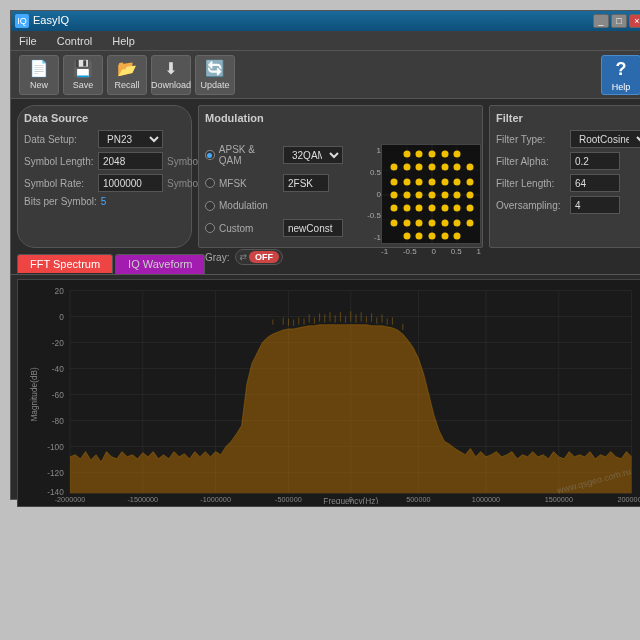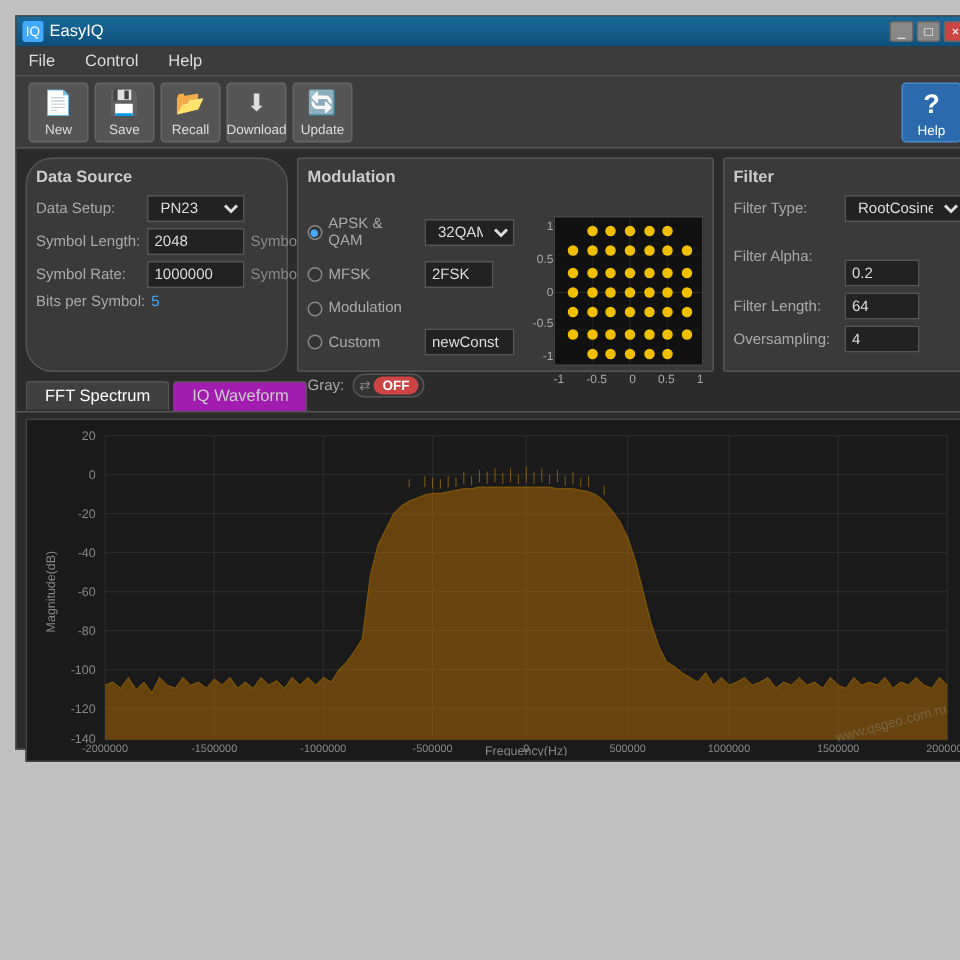--- a/index.html
+++ b/index.html
@@ -23,21 +23,21 @@
     .title-bar {
       background: linear-gradient(to bottom, #1a6a9a, #0d4f7a);
       height: 20px;
       display: flex;
       align-items: center;
       justify-content: space-between;
       padding: 0 4px;
       color: white;
       font-size: 11px;
     }
-    .title-bar-left { display: flex; align-items: center; gap: 4px; }
+    .title-bar-left { display: flex; gap: 4px; }
     .title-bar-icon { width: 14px; height: 14px; background: #4af; border-radius: 2px; font-size: 9px; display: flex; align-items: center; justify-content: center; color: white; }
     .title-bar-buttons { display: flex; gap: 2px; }
     .tb-btn {
       width: 16px; height: 14px; background: #888; border: 1px solid #666;
       color: white; font-size: 9px; display: flex; align-items: center;
       justify-content: center; cursor: pointer; border-radius: 2px;
     }
     .tb-btn.close { background: #c44; }
     .menu-bar {
       background: #3c3c3c;
@@ -120,21 +120,21 @@
       padding: 1px 4px;
     }
     .radio-dot {
       width: 10px; height: 10px; border-radius: 50%; border: 1px solid #888;
       background: #333; display: flex; align-items: center; justify-content: center;
     }
     .radio-dot.selected::after {
       content: ''; width: 5px; height: 5px; background: #4af;
       border-radius: 50%; display: block;
     }
-    .mod-inner { display: flex; gap: 8px; margin-top: 20px; }
+    .mod-inner { display: flex; gap: 20px; margin-top: 20px; }
     .toggle-btn {
       display: inline-flex; align-items: center; background: #c44;
       border-radius: 10px; padding: 1px 6px; color: white; font-size: 9px;
       cursor: pointer; font-weight: bold;
     }
     .gray-row { display: flex; align-items: center; gap: 6px; margin-top: 4px; }
     .tabs-row {
       display: flex;
       padding: 0 6px;
       gap: 0;
@@ -145,21 +145,21 @@
       background: #a21caf;
       border: 1px solid #555;
       border-bottom: none;
       color: #ccc;
       font-size: 11px;
       cursor: pointer;
       margin-right: 2px;
       border-radius: 3px 3px 0 0;
     }
     .tab.active {
-      background: #404040;
+      background: #ef4444;
       color: white;
       border-bottom: 1px solid #2b2b2b;
     }
     .chart-area {
       background: #1a1a1a;
       margin: 4px 6px;
       flex: 1;
       position: relative;
       border: 1px solid #444;
       min-height: 210px;
@@ -374,21 +374,21 @@
     <div class="panel filter-panel">
       <div class="panel-title">Filter</div>
       <div class="form-row">
         <span class="form-label">Filter Type:</span>
         <select class="select-input" style="width:80px;">
           <option>RootCosine</option>
         </select>
       </div>
       <div class="form-row">
         <span class="form-label">Filter Alpha:</span>
-        <input class="form-input" style="width: 50px; margin-top: 21px;" type="text" value="0.2">
+        <input class="form-input" style="width: 50px;" type="text" value="0.2">
       </div>
       <div class="form-row">
         <span class="form-label">Filter Length:</span>
         <input class="form-input" style="width: 50px;" type="text" value="64">
       </div>
       <div class="form-row">
         <span class="form-label">Oversampling:</span>
         <input class="form-input" style="width: 50px;" type="text" value="4">
       </div>
     </div>

